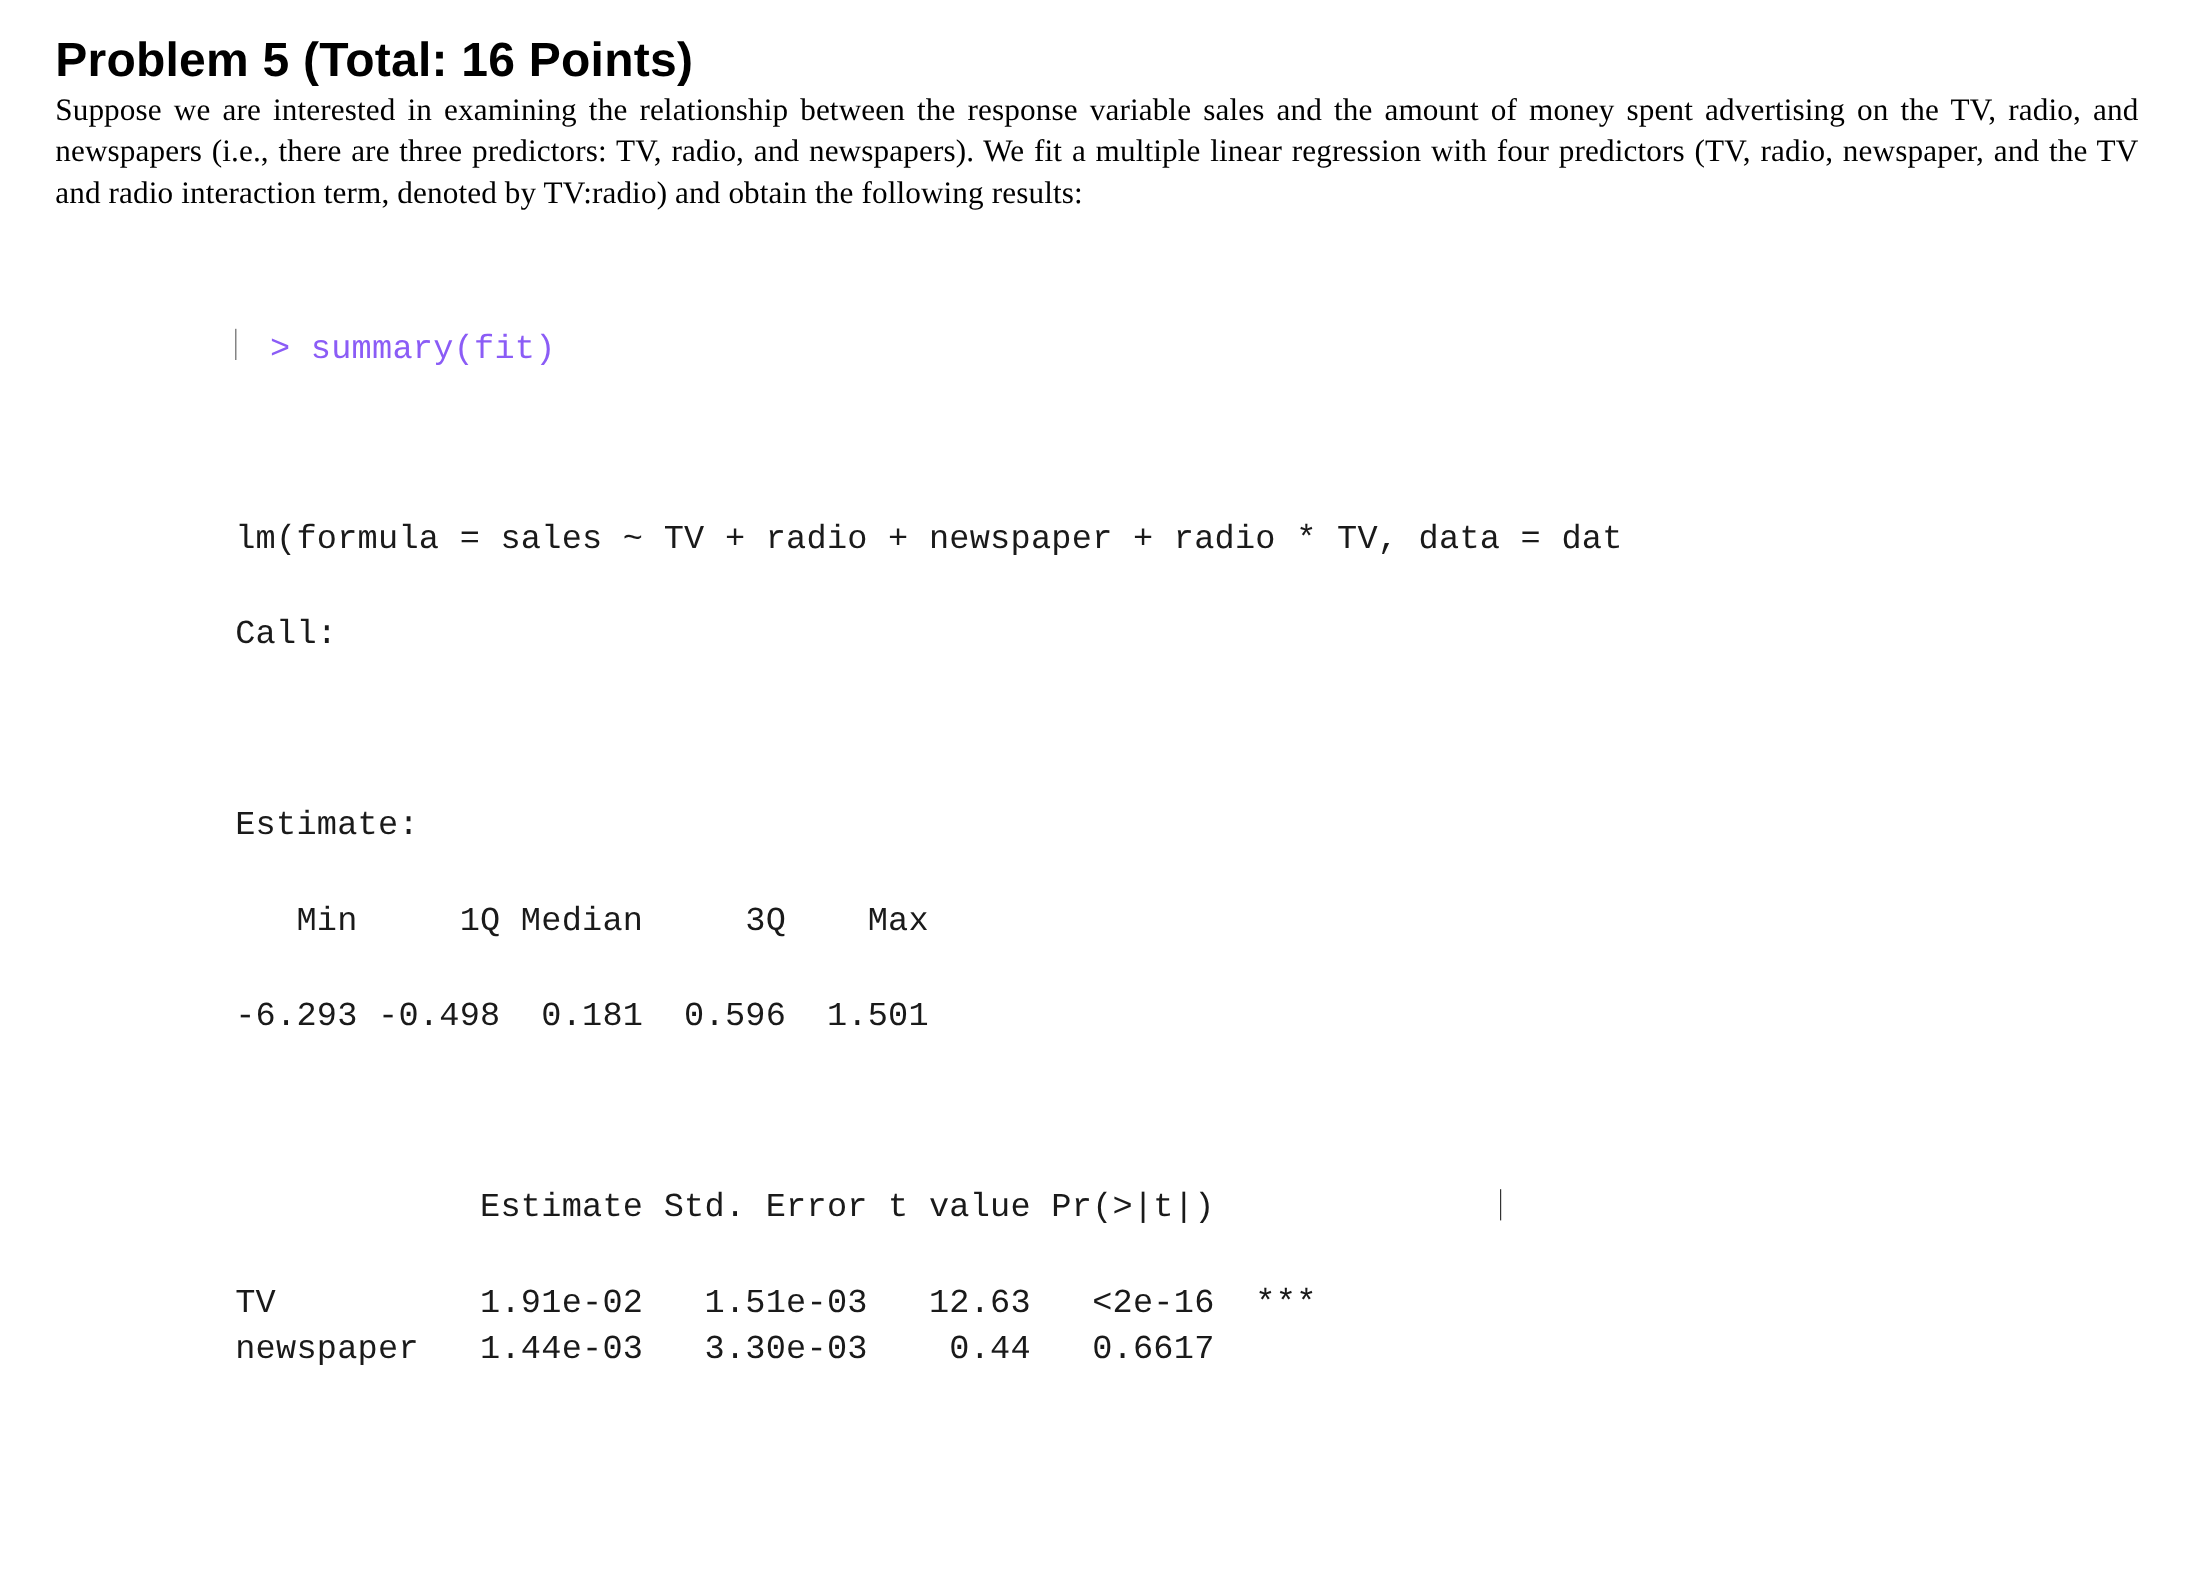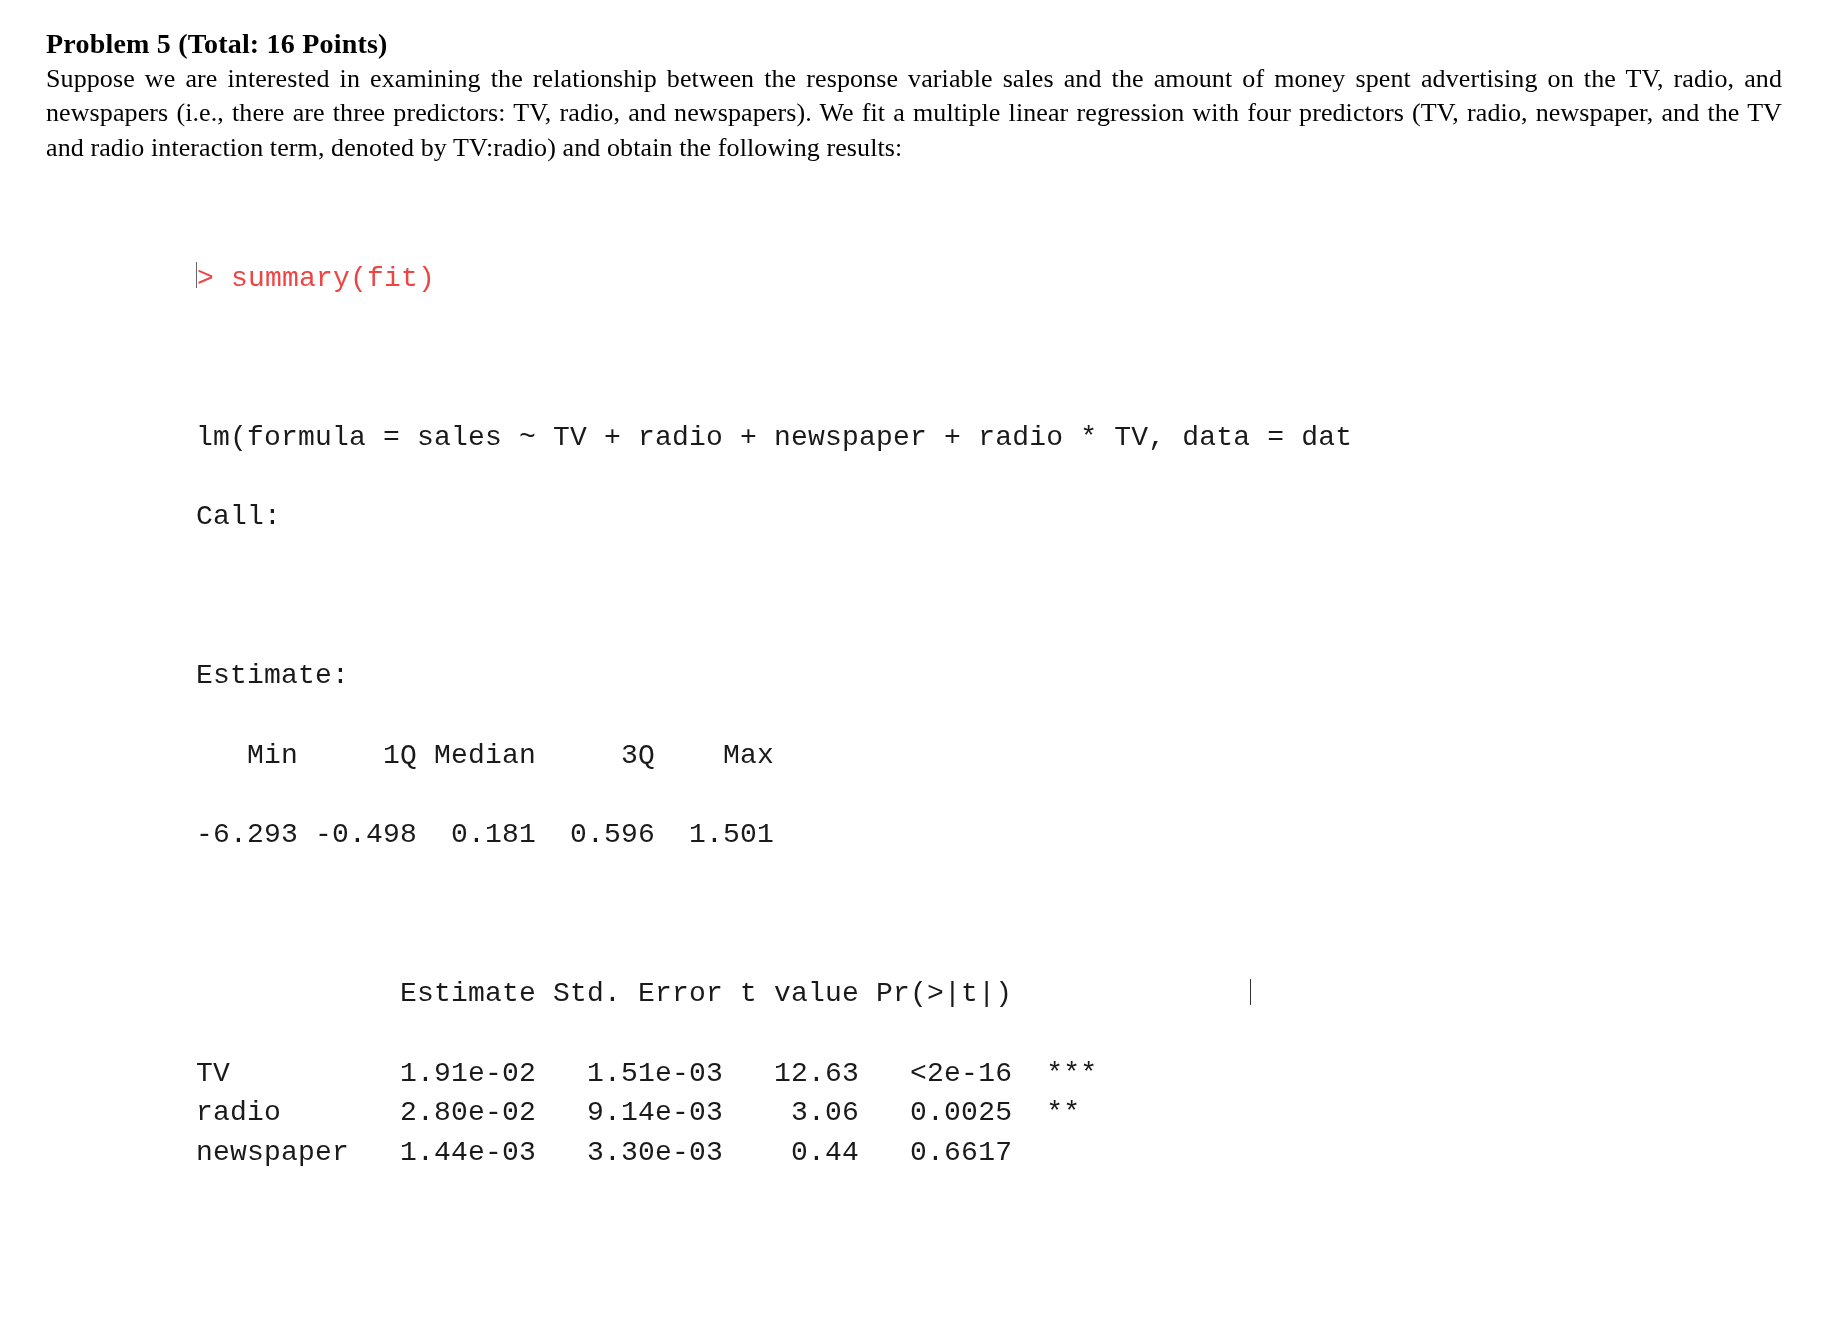--- a/index.html
+++ b/index.html
@@ -10,22 +10,22 @@
     height: 1328px;
   }
   body {
     font-family: "Times New Roman", Times, serif;
     font-size: 30px;
     color: #000000;
     padding: 28px 46px 0 46px;
     box-sizing: border-box;
   }
   .problem-heading {
-    font-family: Liberation Serif, serif;
-    font-size: 28px;
+    font-family: Liberation Sans, sans-serif;
+    font-size: 40px;
     font-weight: bold;
     margin: 0 0 2px 0;
     letter-spacing: 0.2px;
   }
   .problem-body {
     font-family: "Times New Roman", Times, serif;
     font-size: 26px;
     line-height: 1.32;
     text-align: justify;
     margin: 0;
@@ -50,40 +50,41 @@
     margin-right: 0px;
   }
   .end-cursor {
     display: inline-block;
     width: 1px;
     height: 26px;
     background: #333;
     vertical-align: -4px;
   }
   .cmd {
-    color: #ef4444;
+    color: #8b5cf6;
+    margin-left: 28px;
   }
 </style>
 </head>
 <body>
 
 <div class="problem-heading">Problem 5 (Total: 16 Points)</div>
 <p class="problem-body">Suppose we are interested in examining the relationship between the response variable sales and the amount of money spent advertising on the TV, radio, and newspapers (i.e., there are three predictors: TV, radio, and newspapers). We fit a multiple linear regression with four predictors (TV, radio, newspaper, and the TV and radio interaction term, denoted by TV:radio) and obtain the following results:</p>
 
 <div class="code-block">
 <span class="code-line"><span class="prompt-cursor"></span><span class="cmd">&gt; summary(fit)</span></span>
 <span class="code-line">&nbsp;</span>
 <span class="code-line">lm(formula = sales ~ TV + radio + newspaper + radio * TV, data = dat</span>
 <span class="code-line">Call:</span>
 <span class="code-line">&nbsp;</span>
 <span class="code-line">Estimate:</span>
 <span class="code-line">   Min     1Q Median     3Q    Max</span>
 <span class="code-line">-6.293 -0.498  0.181  0.596  1.501</span>
 <span class="code-line">&nbsp;</span>
 <span class="code-line"><span>            Estimate Std. Error t value Pr(&gt;|t|)</span>              <span class="end-cursor"></span></span>
-<span class="code-line">TV          1.91e-02   1.51e-03   12.63   &lt;2e-16  ***</span><span class="code-line">radio       2.80e-02   9.14e-03    3.06   0.0025  **</span><span class="code-line">newspaper   1.44e-03   3.30e-03    0.44   0.6617 </span>
+<span class="code-line">TV          1.91e-02   1.51e-03   12.63   &lt;2e-16  ***</span><span class="code-line">newspaper   1.44e-03   3.30e-03    0.44   0.6617 </span>
 
 
 
 
 
 
 </div>
 
 </body></html>

